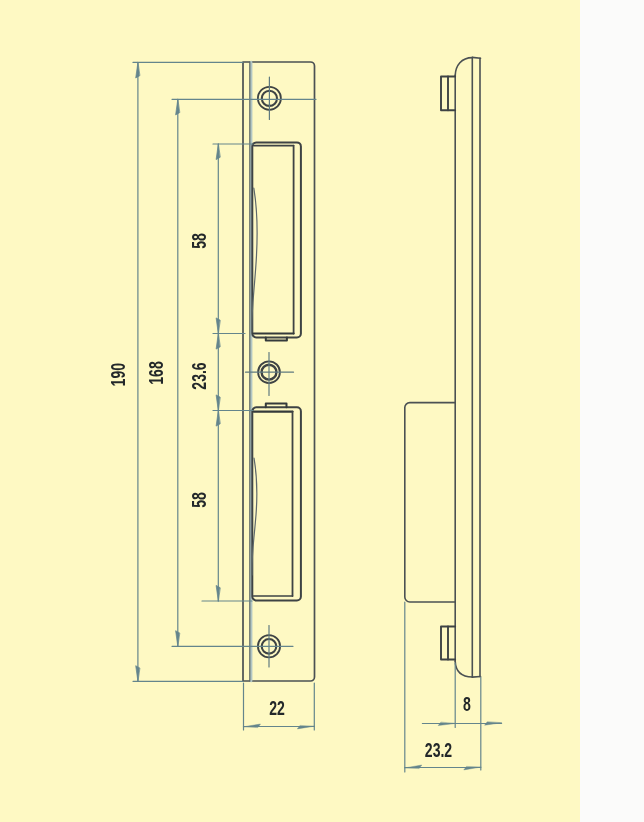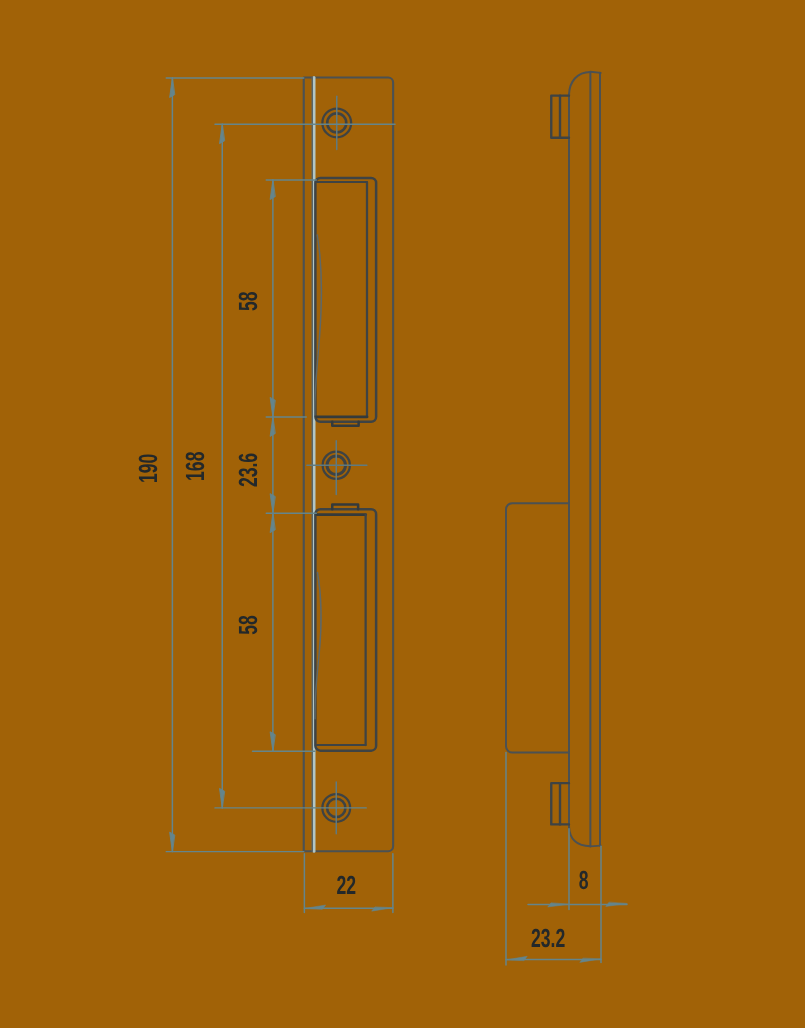--- a/index.html
+++ b/index.html
@@ -1,16 +1,16 @@
 <!DOCTYPE html>
 <html><head>
 <meta charset="utf-8">
 <style>
   html,body{margin:0;padding:0;background:#fbfbfa;}
-  #stage{position:relative;width:644px;height:822px;background:#a16207;overflow:hidden;}
+  #stage{position:relative;width:580px;height:822px;background:#fef9c3;overflow:hidden;}
   svg{position:absolute;left:0;top:0;}
   text{font-family:"Liberation Sans",sans-serif;font-weight:bold;fill:#23282a;}
 </style>
 </head>
 <body>
 <div id="stage">
 <svg width="644" height="822" viewBox="0 0 644 822" fill="none" stroke-linecap="round" stroke-linejoin="round">
 
 <g stroke="#4b5153" stroke-width="1.7">
   <path d="M243,62 H310.5 A4,4 0 0 1 314.5,66 V677 A4,4 0 0 1 310.5,681 H243 Z"></path>

